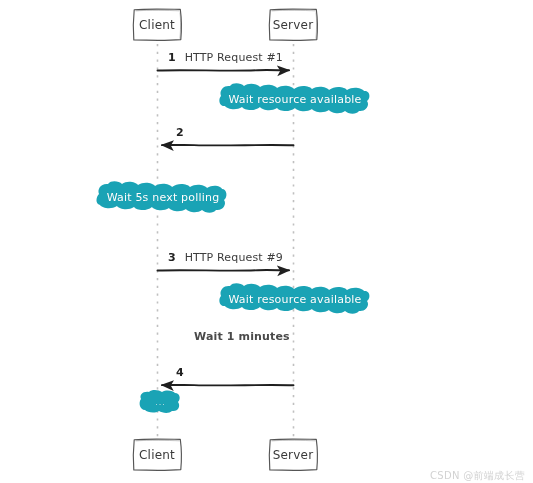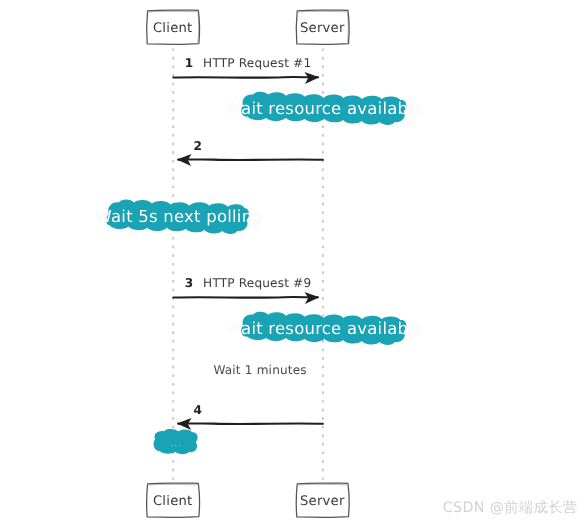--- a/index.html
+++ b/index.html
@@ -79,38 +79,38 @@
     letter-spacing: .15px;
   }
 
   
   .cloud-note {
     position: absolute;
     display: flex;
     align-items: center;
     justify-content: center;
     color: #ffffff;
-    font-size: 15px;
+    font-size: 11px;
     letter-spacing: .2px;
     white-space: nowrap;
     text-shadow: 0 0 1px rgba(0,0,0,.12);
   }
   .cloud-note.tiny {
     font-size: 8px;
     color: rgba(255,255,255,.72);
     letter-spacing: 1px;
   }
 
   
   .watermark {
     position: absolute;
     right: 8px;
-    bottom: 13px;
+    bottom: 0;
     color: #d2d2d2;
-    font-size: 13px;
+    font-size: 10px;
     letter-spacing: .3px;
     white-space: nowrap;
     user-select: none;
     text-align: right;
   }
 </style>
 </head>
 <body>
 
 <svg id="canvas" viewBox="0 0 533 483" xmlns="http://www.w3.org/2000/svg">
@@ -304,21 +304,21 @@
   </div>
 
   <div class="cloud-note" style="left:99px; top:184px; width:128px; height:26px;">
     <span>Wait 5s next polling</span>
   </div>
 
   <div class="cloud-note" style="left:221px; top:286px; width:148px; height:26px;">
     <span>Wait resource available</span>
   </div>
 
-  <div class="plain-note" style="left:194px; top:330px;">
+  <div class="plain-note" style="left:194px; top:330px;font-weight:bold;">
     <span>Wait 1 minutes</span>
   </div>
 
   <div class="cloud-note tiny" style="left:140px; top:391px; width:41px; height:22px;">
     <span>...</span>
   </div>
 
 </div>
 
 <div class="watermark">

